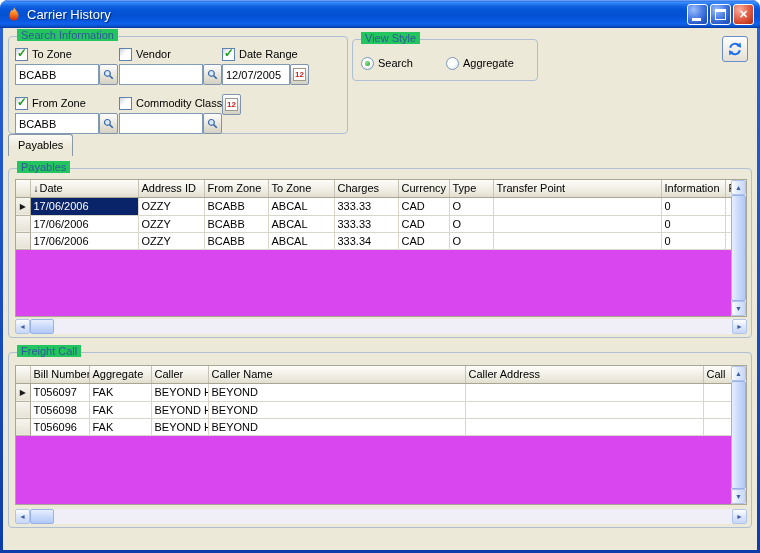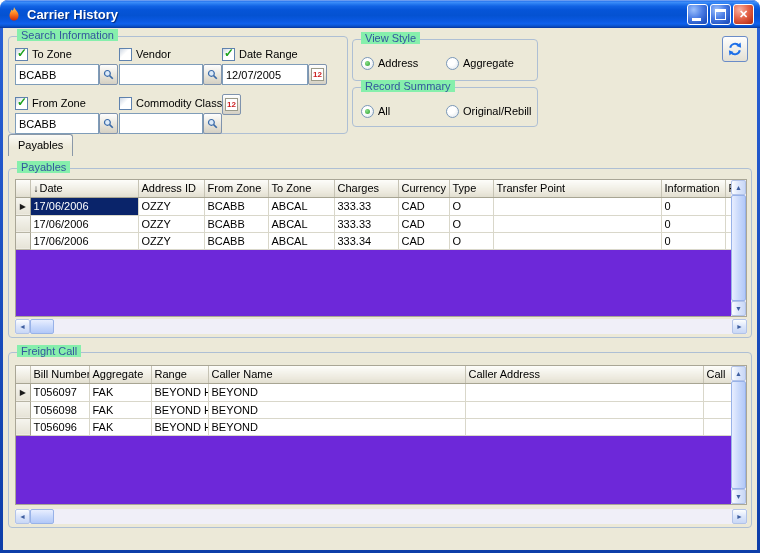--- a/index.html
+++ b/index.html
@@ -3,32 +3,32 @@
 <meta charset="utf-8">
 <style>
   *{margin:0;padding:0;box-sizing:border-box}
   html,body{width:760px;height:553px}
   body{font-family:"Liberation Sans",sans-serif;font-size:11px;color:#000;background:#fff;overflow:hidden}
 
   .window{position:relative;width:760px;height:553px;background:linear-gradient(#2a62d8,#0d3da8);border-radius:8px 8px 0 0;overflow:hidden}
   .titlebar{position:absolute;left:0;top:0;width:100%;height:28px;border-radius:7px 7px 0 0;
     background:linear-gradient(180deg,#0f5ae4 0%,#3d8df8 8%,#2a7ef2 13%,#1263e4 22%,#0655d8 35%,#0452d2 55%,#0a59e2 75%,#0f61ec 85%,#0a52cc 93%,#06359e 100%);
     display:flex;align-items:center;padding:0 6px;box-shadow:inset 0 1px 0 rgba(255,255,255,.35)}
-  .title-text{color:#fff;font-weight:bold;font-size:13px;margin-left:5px;text-shadow:1px 1px 1px rgba(0,30,100,.85);flex:1}
+  .title-text{color:#fff;font-weight:normal;font-size:13px;margin-left:5px;text-shadow:1px 1px 1px rgba(0,30,100,.85);flex:1}
   .tbtns{display:flex;gap:2px}
   .tb{position:relative;width:21px;height:21px;border:1px solid #fff;border-radius:3px}
   .tb.minmax{background:radial-gradient(circle at 30% 25%,#9cc0fc 0%,#4a7ce4 45%,#2456c4 80%,#1c4ab8 100%)}
   .tb.close{background:radial-gradient(circle at 30% 25%,#f8b0a0 0%,#e4644a 45%,#c43a20 80%,#a82c12 100%);color:#fff;font-size:11px;font-weight:bold;line-height:19px;text-align:center}
   .glyph-min{position:absolute;left:4px;bottom:3px;width:9px;height:3px;background:#fff}
   .glyph-max{position:absolute;left:4px;top:4px;width:11px;height:11px;border:1px solid #fff;border-top-width:3px}
 
   .client{position:absolute;left:3px;top:28px;width:754px;height:522px;background:#ece9d8}
 
   .group{position:absolute;border:1px solid #aebfd4;border-radius:4px}
-  .glabel{position:absolute;top:-8px;left:8px;background:#86efac;padding:0 4px;color:#33569c}
+  .glabel{position:absolute;top:-8px;left:8px;background:#22c55e;padding:0 4px;color:#33569c}
 
   .cbwrap,.rwrap{position:absolute;display:flex;align-items:center;gap:4px;height:14px;white-space:nowrap}
   .cb{flex:none;width:13px;height:13px;background:linear-gradient(135deg,#cdd6e2,#fff 45%);border:1px solid #5f82ae;position:relative}
   .check{display:none;position:absolute;left:1px;top:-3px;color:#1ba11b;font-size:12px;font-weight:bold}
   .on > .cb .check{display:block}
   .radio{flex:none;width:13px;height:13px;border:1px solid #7a98b8;border-radius:50%;background:radial-gradient(circle at 35% 30%,#fff 40%,#dbe2ea);position:relative}
   .dot{display:none;position:absolute;left:3px;top:3px;width:5px;height:5px;border-radius:50%;background:radial-gradient(circle at 35% 35%,#8ae08a,#2e9e2e)}
   .on > .radio .dot{display:block}
 
   .field{position:absolute;display:flex;align-items:stretch;height:21px}
@@ -36,21 +36,21 @@
   .mini-btn{flex:none;width:19px;height:21px;border:1px solid #7f93ad;border-radius:2px;background:linear-gradient(#fefefe,#e2ded2 70%,#d4d0c4);display:flex;align-items:center;justify-content:center;padding:0}
   .calicon{display:block;width:13px;height:13px;border:1px solid #9a9a8a;background:#fff;color:#cc2020;font-size:8px;line-height:11px;text-align:center;font-weight:bold}
 
   .refresh{position:absolute;left:719px;top:8px;width:26px;height:26px;border:1px solid #6a8cc8;border-radius:3px;background:linear-gradient(#fefefe,#e4e0d4);display:flex;align-items:center;justify-content:center;padding:0}
 
   .tabstrip{position:absolute;left:5px;top:106px;height:22px;display:flex;align-items:flex-end}
   .tab{height:19px;padding:2px 9px 0;border:1px solid #8a98a8;border-bottom:none;border-radius:3px 3px 0 0;background:linear-gradient(#eeece0,#d9d5c6);margin-right:1px;white-space:nowrap}
   .tab.on{height:22px;padding-top:4px;background:linear-gradient(#fbfaf5,#ece9d8 60%);position:relative;z-index:1}
 
   .gridbox{position:absolute;background:#fff;border:1px solid #a9a696}
-  .grid-data{position:absolute;left:0;top:0;bottom:0;right:15px;overflow:hidden;background:#6d28d9}
+  .grid-data{position:absolute;left:0;top:0;bottom:0;right:15px;overflow:hidden;background:#d946ef}
   table.grid{border-collapse:collapse;table-layout:fixed}
   .grid th,.grid td{height:17px;padding:0 3px;white-space:nowrap;overflow:hidden;font-weight:normal;text-align:left;font-size:11px}
   .grid th{background:linear-gradient(#fdfdfa,#ebe8dc 75%,#e1ded0);border-right:1px solid #c6c3b4;border-bottom:1px solid #a8a593}
   .grid td{border-right:1px solid #d9d7ca;border-bottom:1px solid #d9d7ca;background:#fff}
   .grid td.selcol{background:linear-gradient(#f6f5ef,#e6e3d6);border-right:1px solid #a8a593;border-bottom:1px solid #b8b5a5;text-align:center;padding:0}
   .grid th.selcol{padding:0}
   .num{text-align:right}
   .cell-selected{background:#0a246a !important;color:#fff}
   .rowind{font-size:8px;line-height:17px;color:#1a1a1a}
   .sortglyph{font-size:10px;margin-right:1px}
@@ -127,21 +127,21 @@
         </button>
       </div>
 
       <div class="cbwrap on" style="left:213px;top:10px">
         <span class="cb">
             <span class="check">✓</span>
           </span>
         <span>Date Range</span>
       </div>
       <div class="field" style="left:213px;top:27px">
-        <input style="width: 86px;" value="12/07/2005">
+        <input style="width: 68px;" value="12/07/2005">
         <button class="mini-btn">
           <span class="calicon">12</span>
         </button>
       </div>
 
       <div class="cbwrap on" style="left:6px;top:59px">
         <span class="cb">
             <span class="check">✓</span>
           </span>
         <span>From Zone</span>
@@ -176,41 +176,28 @@
         </button>
       </div>
     </div>
 
     <div class="group" style="left:349px;top:11px;width:186px;height:42px">
       <span class="glabel">View Style</span>
       <div class="rwrap on" style="left:8px;top:16px">
         <span class="radio">
             <span class="dot"></span>
           </span>
-        <span>Address</span>
+        <span>Search</span>
       </div>
       <div class="rwrap" style="left:93px;top:16px">
         <span class="radio"></span>
         <span>Aggregate</span>
       </div>
     </div>
 
-    <div class="group" style="left:349px;top:59px;width:186px;height:40px">
-      <span class="glabel">Record Summary</span>
-      <div class="rwrap on" style="left:8px;top:16px">
-        <span class="radio">
-            <span class="dot"></span>
-          </span>
-        <span>All</span>
-      </div>
-      <div class="rwrap" style="left:93px;top:16px">
-        <span class="radio"></span>
-        <span>Original/Rebill</span>
-      </div>
-    </div>
 
     <button class="refresh">
       <svg width="16" height="16" viewBox="0 0 16 16">
         <path d="M3.2 6.8 A 5 5 0 0 1 12 4.6" fill="none" stroke="#1e6fe8" stroke-width="2"></path>
         <polygon points="13.6,1.6 14.1,6.8 9.4,4.9" fill="#1e6fe8"></polygon>
         <path d="M12.8 9.2 A 5 5 0 0 1 4 11.4" fill="none" stroke="#1e6fe8" stroke-width="2"></path>
         <polygon points="2.4,14.4 1.9,9.2 6.6,11.1" fill="#1e6fe8"></polygon>
       </svg>
     </button>
 
@@ -332,21 +319,21 @@
                 <col style="width:57px">
                 <col style="width:257px">
                 <col style="width:238px">
                 <col style="width:62px">
             </colgroup>
             <tbody>
                 <tr>
               <th class="selcol"></th>
               <th>Bill Number</th>
               <th>Aggregate</th>
-              <th>Range</th>
+              <th>Caller</th>
               <th>Caller Name</th>
               <th>Caller Address</th>
               <th>Call</th>
             </tr>
             <tr>
               <td class="selcol"><span class="rowind">▶</span></td>
               <td>T056097</td>
               <td>FAK</td>
               <td>BEYOND HOF</td>
               <td>BEYOND</td>

